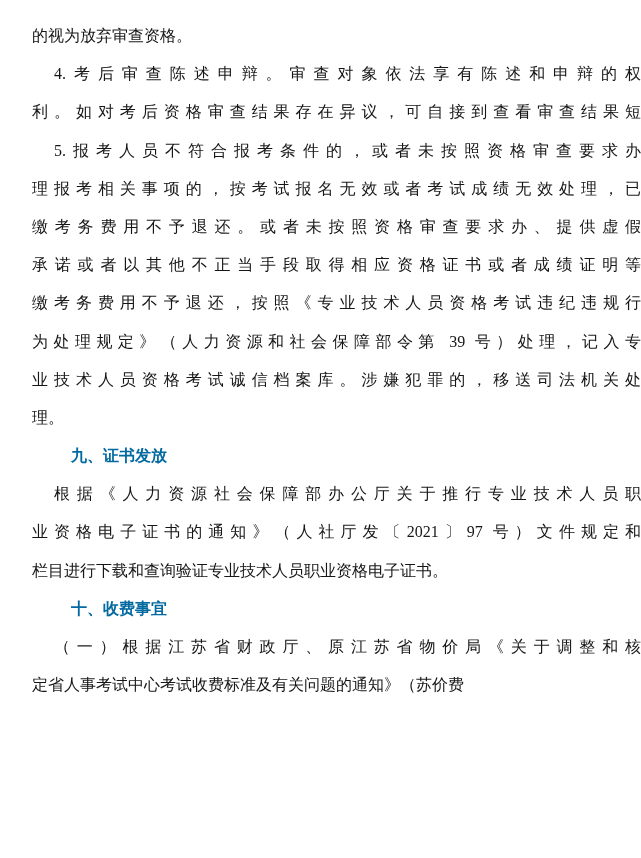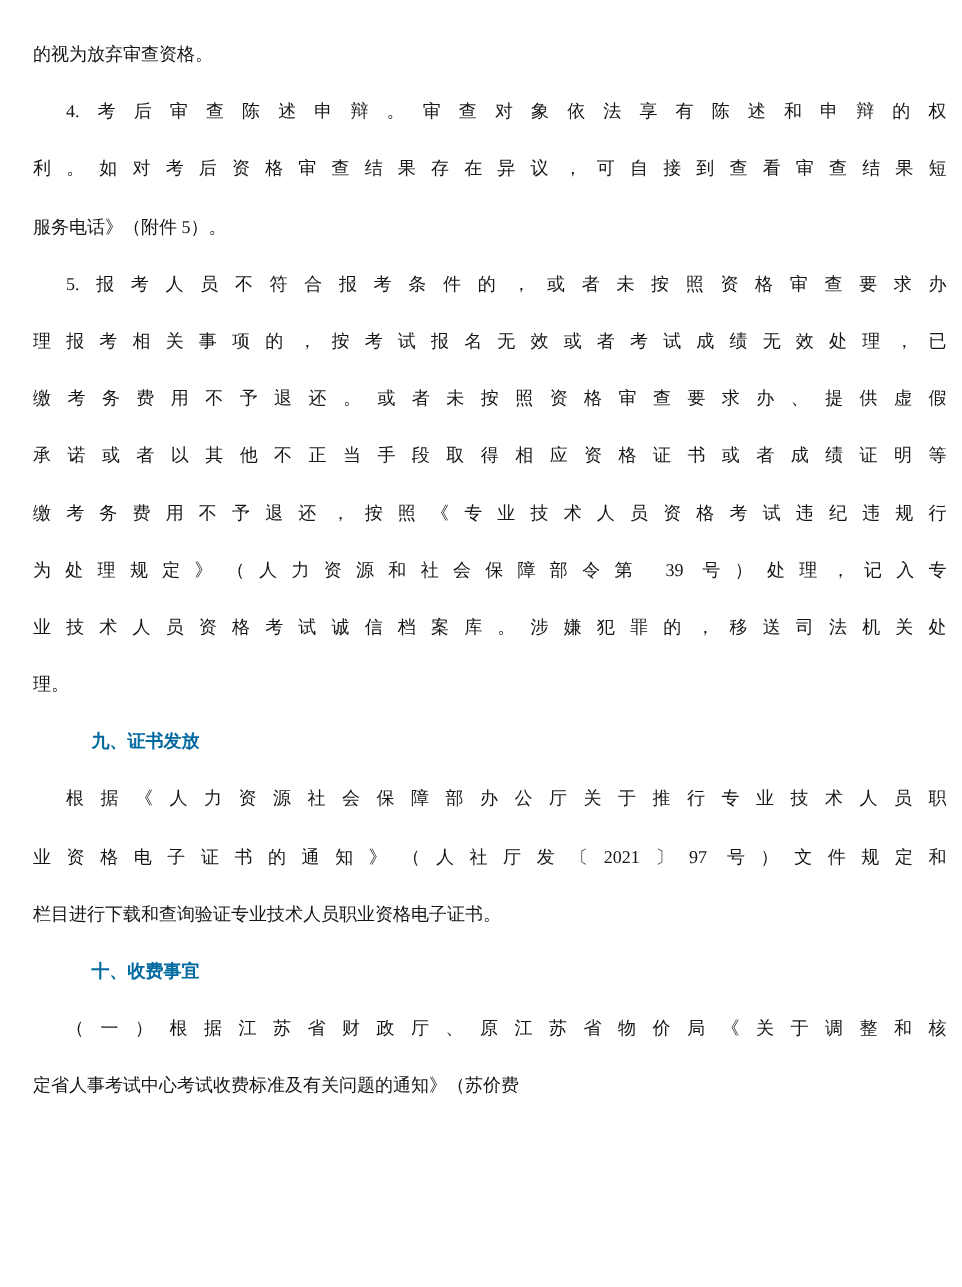--- a/index.html
+++ b/index.html
@@ -10,24 +10,24 @@
   .page {
     position: relative;
     width: 641px;
     height: 858px;
     background: #ffffff;
     overflow: hidden;
     font-family: "Liberation Serif", serif;
   }
   .doc {
     position: absolute;
-    left: 22px;
+    left: 32px;
     top: 17px;
     width: 609px;
-    font-size: 12px;
+    font-size: 16px;
     line-height: 38.2px;
     color: #161616;
   }
   .line {
     height: 38.2px;
     overflow: hidden;
     text-align: left;
     white-space: normal;
   }
   .line.just {
@@ -43,21 +43,20 @@
   }
 </style>
 </head>
 <body>
 
 <div class="page">
   <div class="doc">
       <div class="line body">的视为放弃审查资格。</div>
       <div class="line body just ind1">4.考后审查陈述申辩。审查对象依法享有陈述和申辩的权</div>
       <div class="line body just">利。如对考后资格审查结果存在异议，可自接到查看审查结果短</div>
-      <div class="line body">服务电话》（附件 5）。</div>
       <div class="line body just ind1">5.报考人员不符合报考条件的，或者未按照资格审查要求办</div>
       <div class="line body just">理报考相关事项的，按考试报名无效或者考试成绩无效处理，已</div>
       <div class="line body just">缴考务费用不予退还。或者未按照资格审查要求办、提供虚假</div>
       <div class="line body just">承诺或者以其他不正当手段取得相应资格证书或者成绩证明等</div>
       <div class="line body just">缴考务费用不予退还，按照《专业技术人员资格考试违纪违规行</div>
       <div class="line body just">为处理规定》（人力资源和社会保障部令第 39 号）处理，记入专</div>
       <div class="line body just">业技术人员资格考试诚信档案库。涉嫌犯罪的，移送司法机关处</div>
       <div class="line body">理。</div>
       <div class="line heading ind2">九、证书发放</div>
       <div class="line body just ind1">根据《人力资源社会保障部办公厅关于推行专业技术人员职</div>

